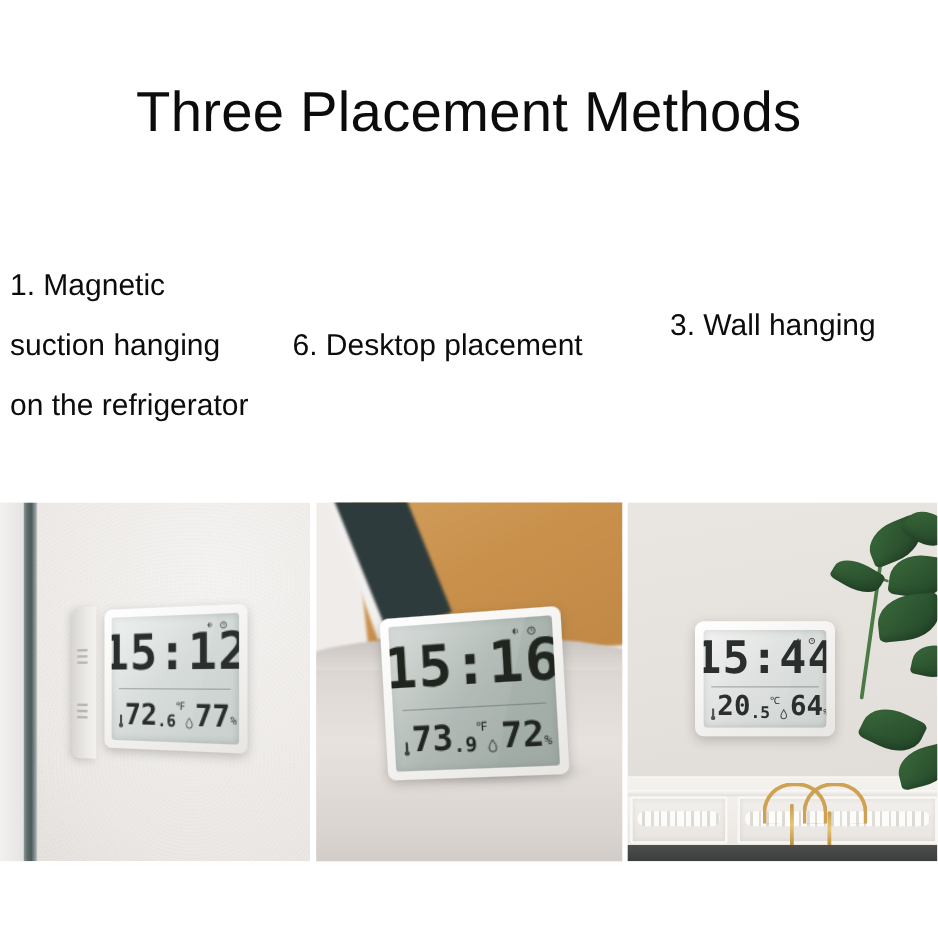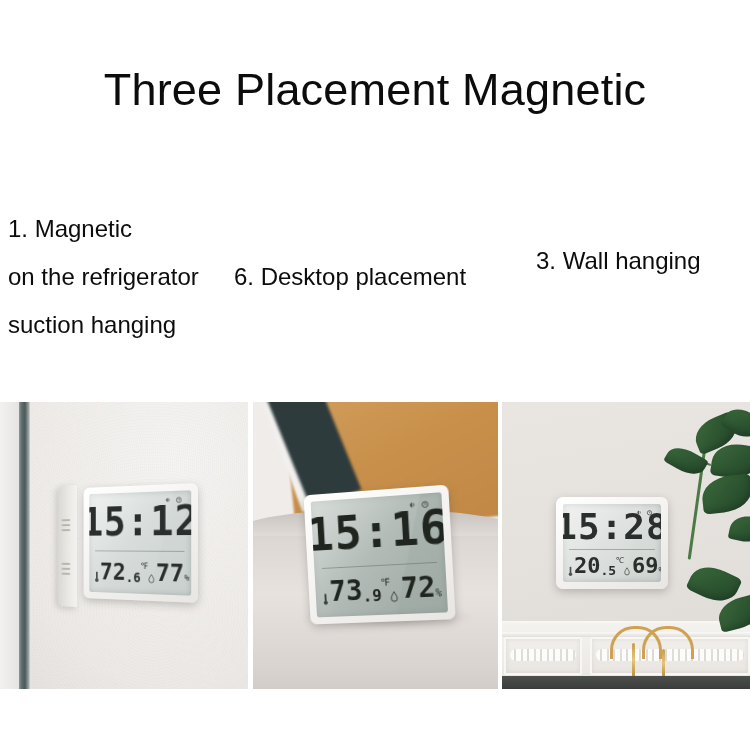--- a/index.html
+++ b/index.html
@@ -320,28 +320,28 @@
 
   
   .gutter {
     position: absolute; top: 0; height: 287px; width: 5px;
     background: #ffffff;
   }
 </style>
 </head>
 <body>
 
-<div class="page-title">Three Placement Magnetic</div>
+<div class="page-title">Three Placement Methods</div>
 
 <div class="captions">
 
   <div class="caption caption-1">
     <span class="cap-line">1. Magnetic</span>
+    <span class="cap-line">suction hanging</span>
     <span class="cap-line">on the refrigerator</span>
-    <span class="cap-line">suction hanging</span>
   </div>
 
   <div class="caption caption-2">
     <span class="cap-line">6. Desktop placement</span>
   </div>
 
   <div class="caption caption-3">
     <span class="cap-line">3. Wall hanging</span>
   </div>
 
@@ -501,41 +501,41 @@
             <path d="M2 6 L2 4 L4.2 2 L4.2 8 Z" fill="#2a2f2e"></path>
             <path d="M5.6 3.2 Q6.8 5 5.6 6.8" stroke="#2a2f2e" stroke-width="1" fill="none"></path>
           </svg>
           <svg class="ico" width="7" height="7" viewBox="0 0 10 10">
             <circle cx="5" cy="5.4" r="3.1" stroke="#2a2f2e" stroke-width="1.1" fill="none"></circle>
             <path d="M5 3.6 L5 5.4 L6.2 5.4" stroke="#2a2f2e" stroke-width=".9" fill="none"></path>
           </svg>
         </div>
 
         <div class="lcd-top">
-          <span class="clock-time" style="font-size:36px">15:28</span>
+          <span class="clock-time" style="font-size:36px">15:44</span>
         </div>
 
         <div class="lcd-div"></div>
 
         <div class="lcd-bottom">
           <div class="reading">
             <svg class="mini-ico" width="5" height="12" viewBox="0 0 6 14" style="margin-right:1px">
               <rect x="2" y="2" width="2" height="8" fill="#2a2f2e"></rect>
               <circle cx="3" cy="11" r="2.1" fill="#2a2f2e"></circle>
             </svg>
             <span class="big" style="font-size:22px">20</span>
             <span class="small" style="font-size:13px">.5</span>
             <span class="unit" style="font-size:8px; margin-bottom:12px">℃</span>
           </div>
 
           <div class="reading">
             <svg class="mini-ico" width="6" height="11" viewBox="0 0 8 12" style="margin-right:2px">
               <path d="M4 1 C6.2 4.4 7 6 7 7.6 A3 3 0 0 1 1 7.6 C1 6 1.8 4.4 4 1 Z" stroke="#2a2f2e" stroke-width="1.1" fill="none"></path>
             </svg>
-            <span class="big" style="font-size:22px">69</span>
+            <span class="big" style="font-size:22px">64</span>
             <span class="unit" style="font-size:8px; margin-bottom:2px">%</span>
           </div>
         </div>
       </div>
     </div>
   </div>
 
 </div>
 
 </body></html>

